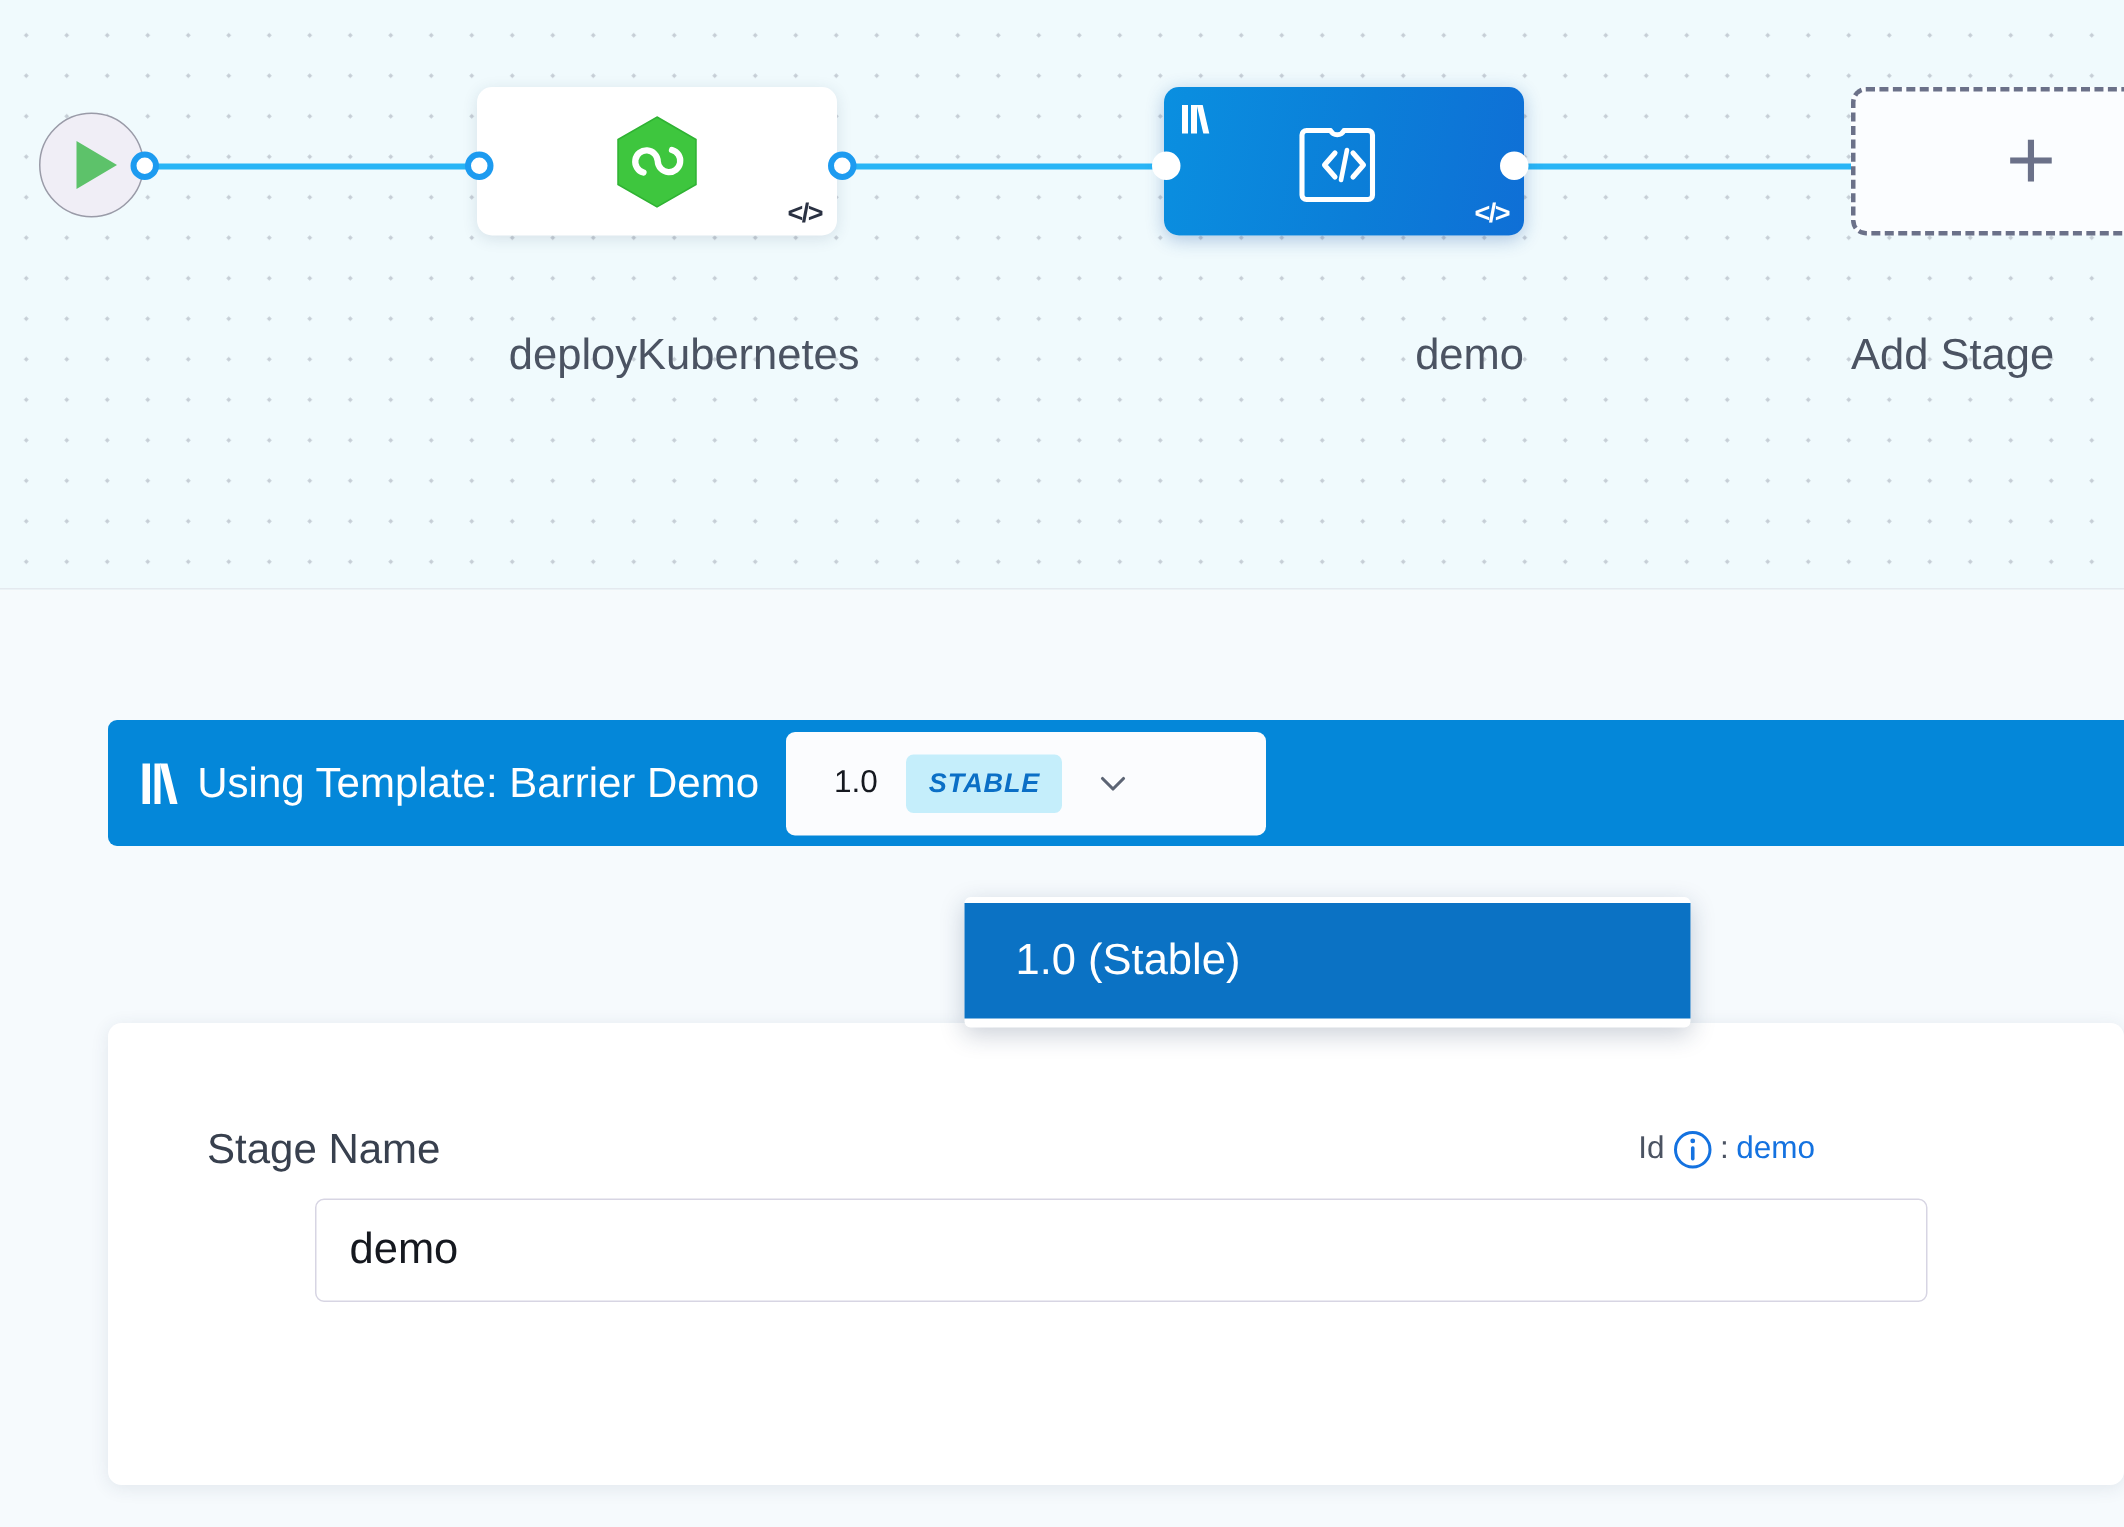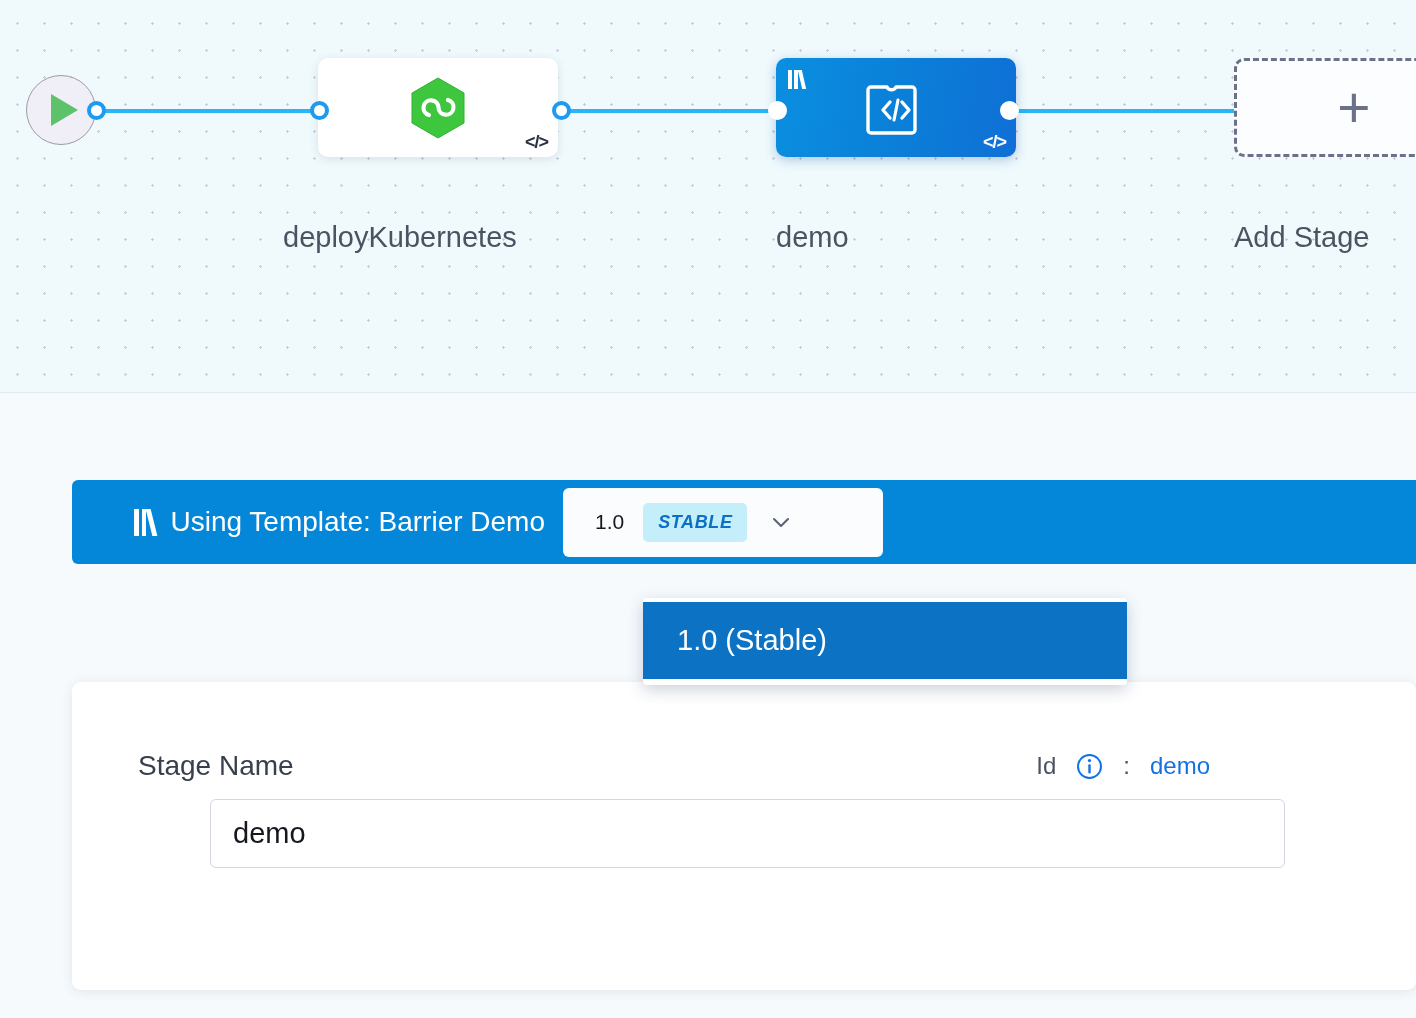--- a/index.html
+++ b/index.html
@@ -140,21 +140,21 @@
     font-size: 57px;
     font-weight: 300;
     color: #6b7189;
     line-height: 0.7;
   }
 
   
   .node-label {
     position: absolute;
     top: 218px;
-    text-align: left;
+    text-align: right;
     font-size: 29px;
     color: #4b5362;
     line-height: 1.36;
     font-family: "Liberation Sans", sans-serif;
   }
   .label-deploy { left: 283px; width: 290px; }
   .label-demo   { left: 776px; width: 240px; }
   .label-add    { left: 1234px; width: 300px; text-align: left; }
 
   
@@ -169,21 +169,21 @@
   
   .template-banner {
     position: absolute;
     left: 72px; top: 86px;
     width: 1344px;
     height: 84px;
     background: #0487d9;
     border-radius: 6px 0 0 6px;
     display: flex;
     align-items: center;
-    padding-left: 62px;
+    padding-left: 23px;
   }
   .banner-lib-icon {
     display: flex;
     align-items: flex-end;
     gap: 3px;
     height: 27px;
     margin-right: 17px;
   }
   .banner-lib-icon i {
     display: block;
@@ -269,22 +269,22 @@
     justify-content: space-between;
   }
   .field-label {
     font-size: 28px;
     font-weight: normal;
     color: #38404e;
   }
   .id-line {
     display: flex;
     align-items: center;
-    gap: 20px;
-    font-size: 24px;
+    gap: 5px;
+    font-size: 21px;
     text-align: center;
   }
   .id-key   { color: #4b5362; }
   .id-colon { color: #4b5362; }
   .id-value { color: #1472e0; }
   .info-icon { width: 27px; height: 27px; display: block; }
 
   .name-input {
     position: absolute;
     left: 138px; top: 117px;

